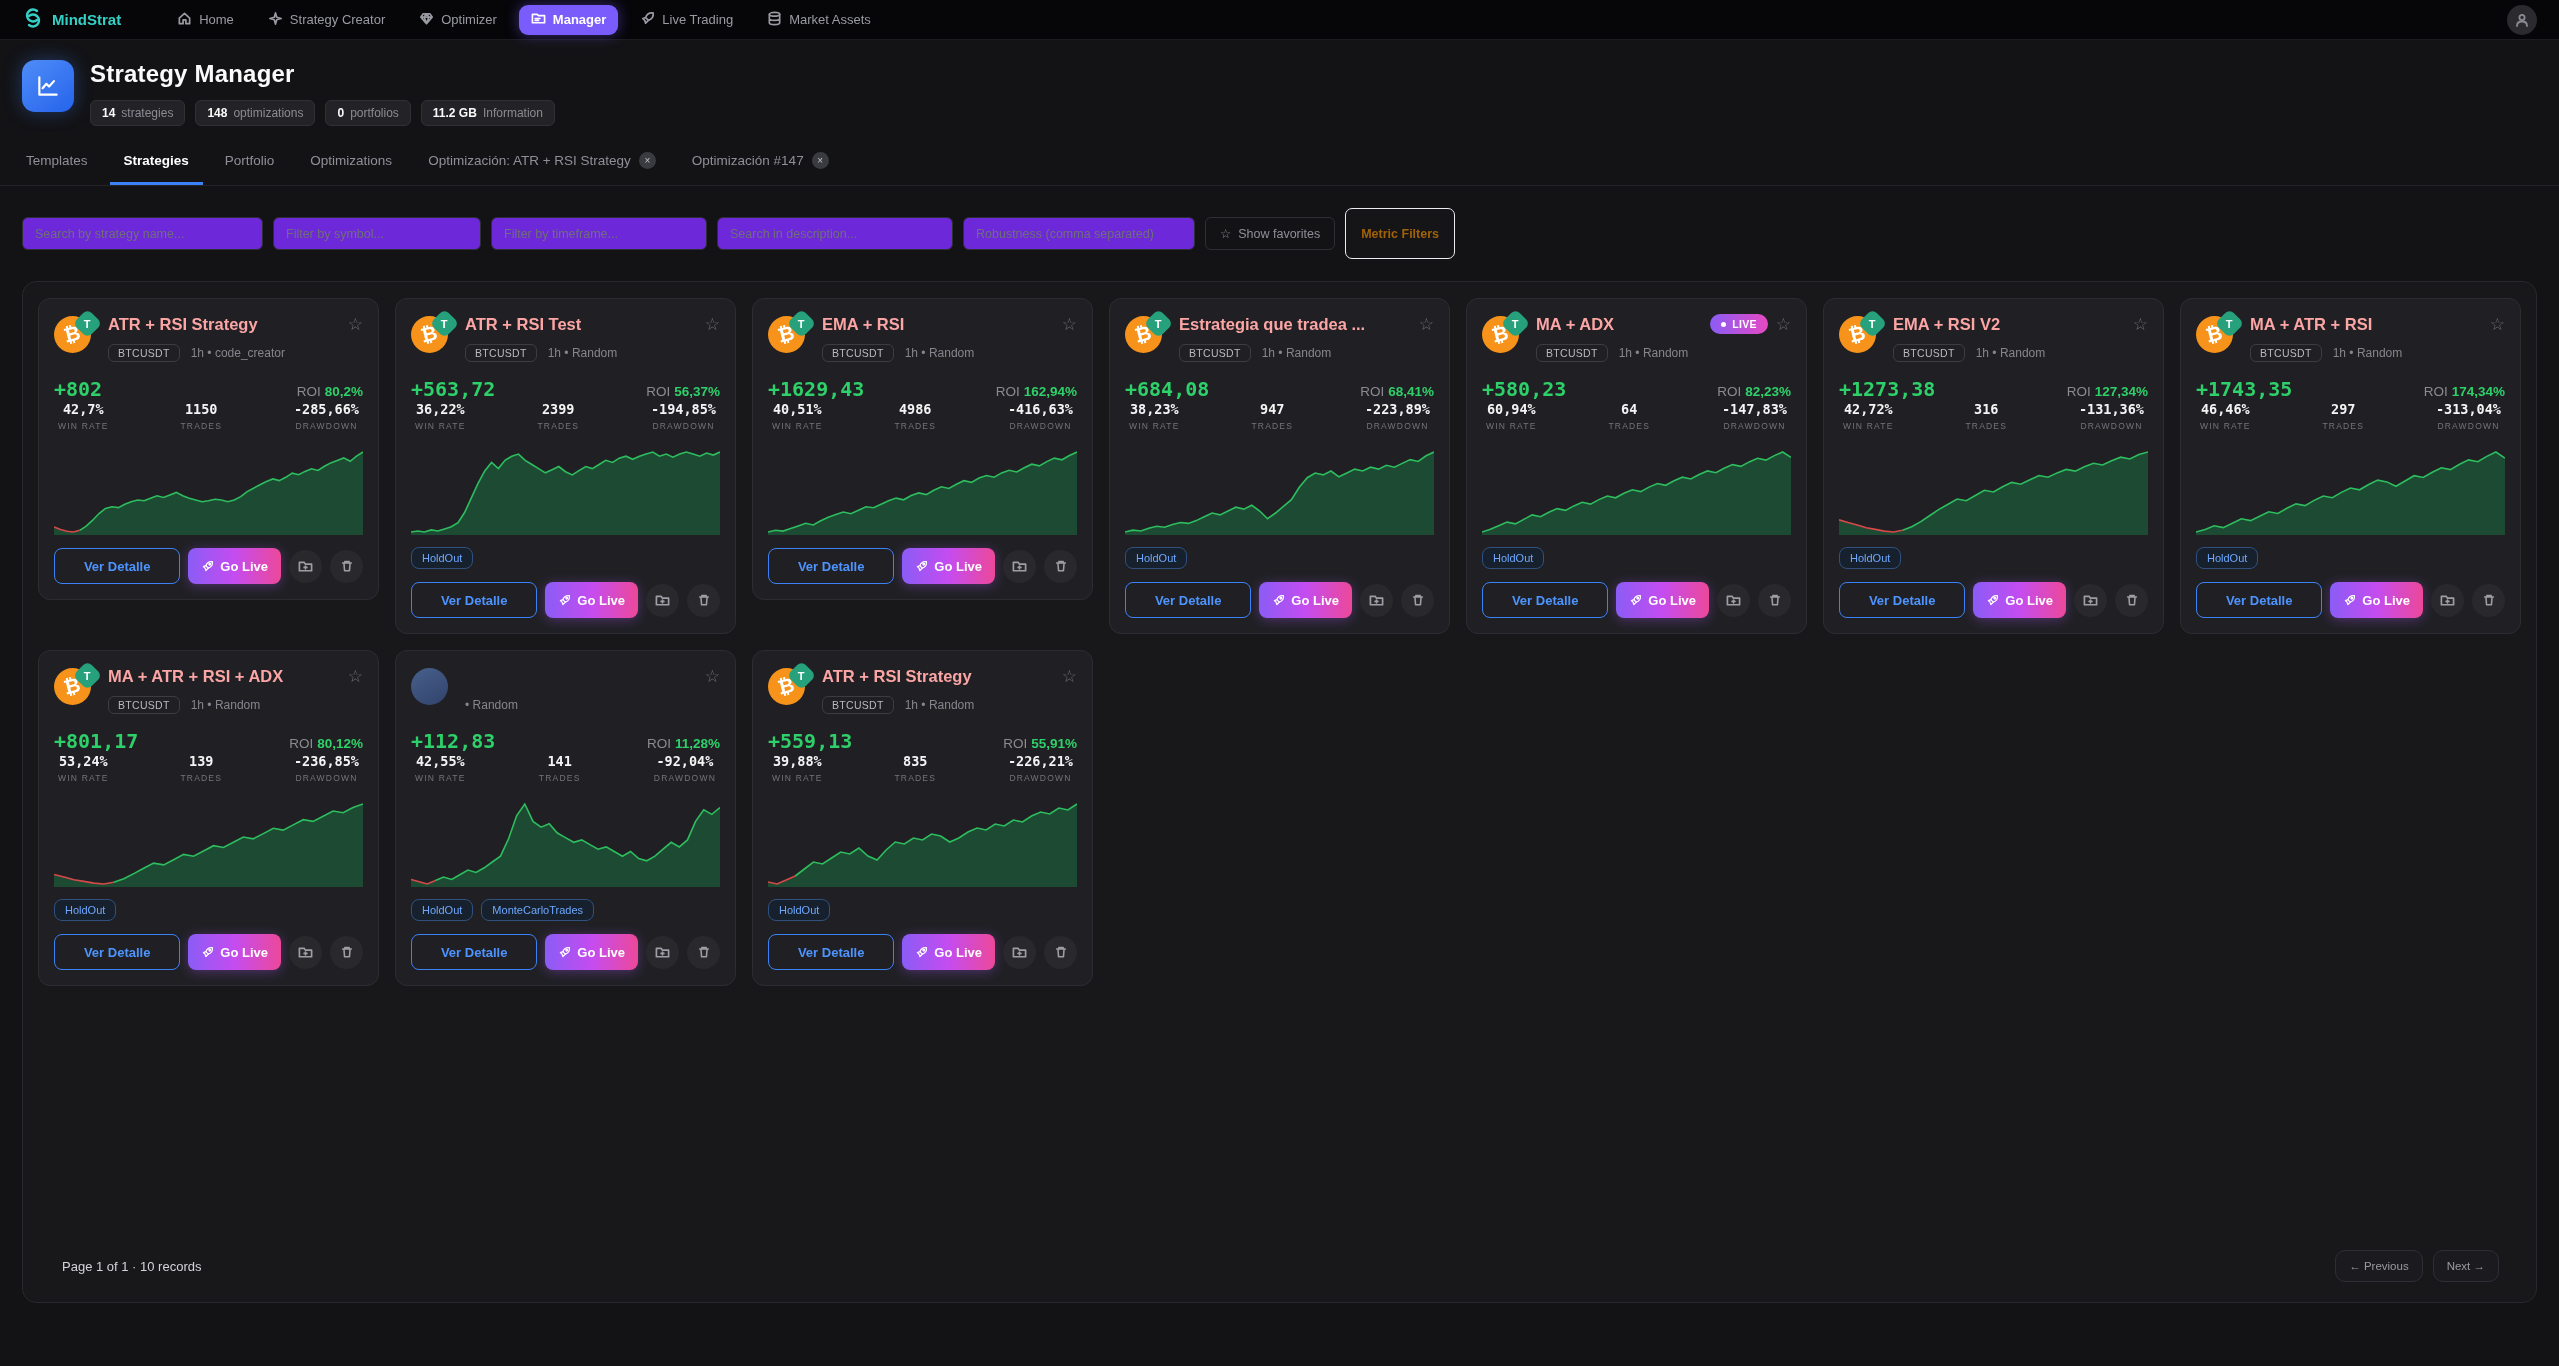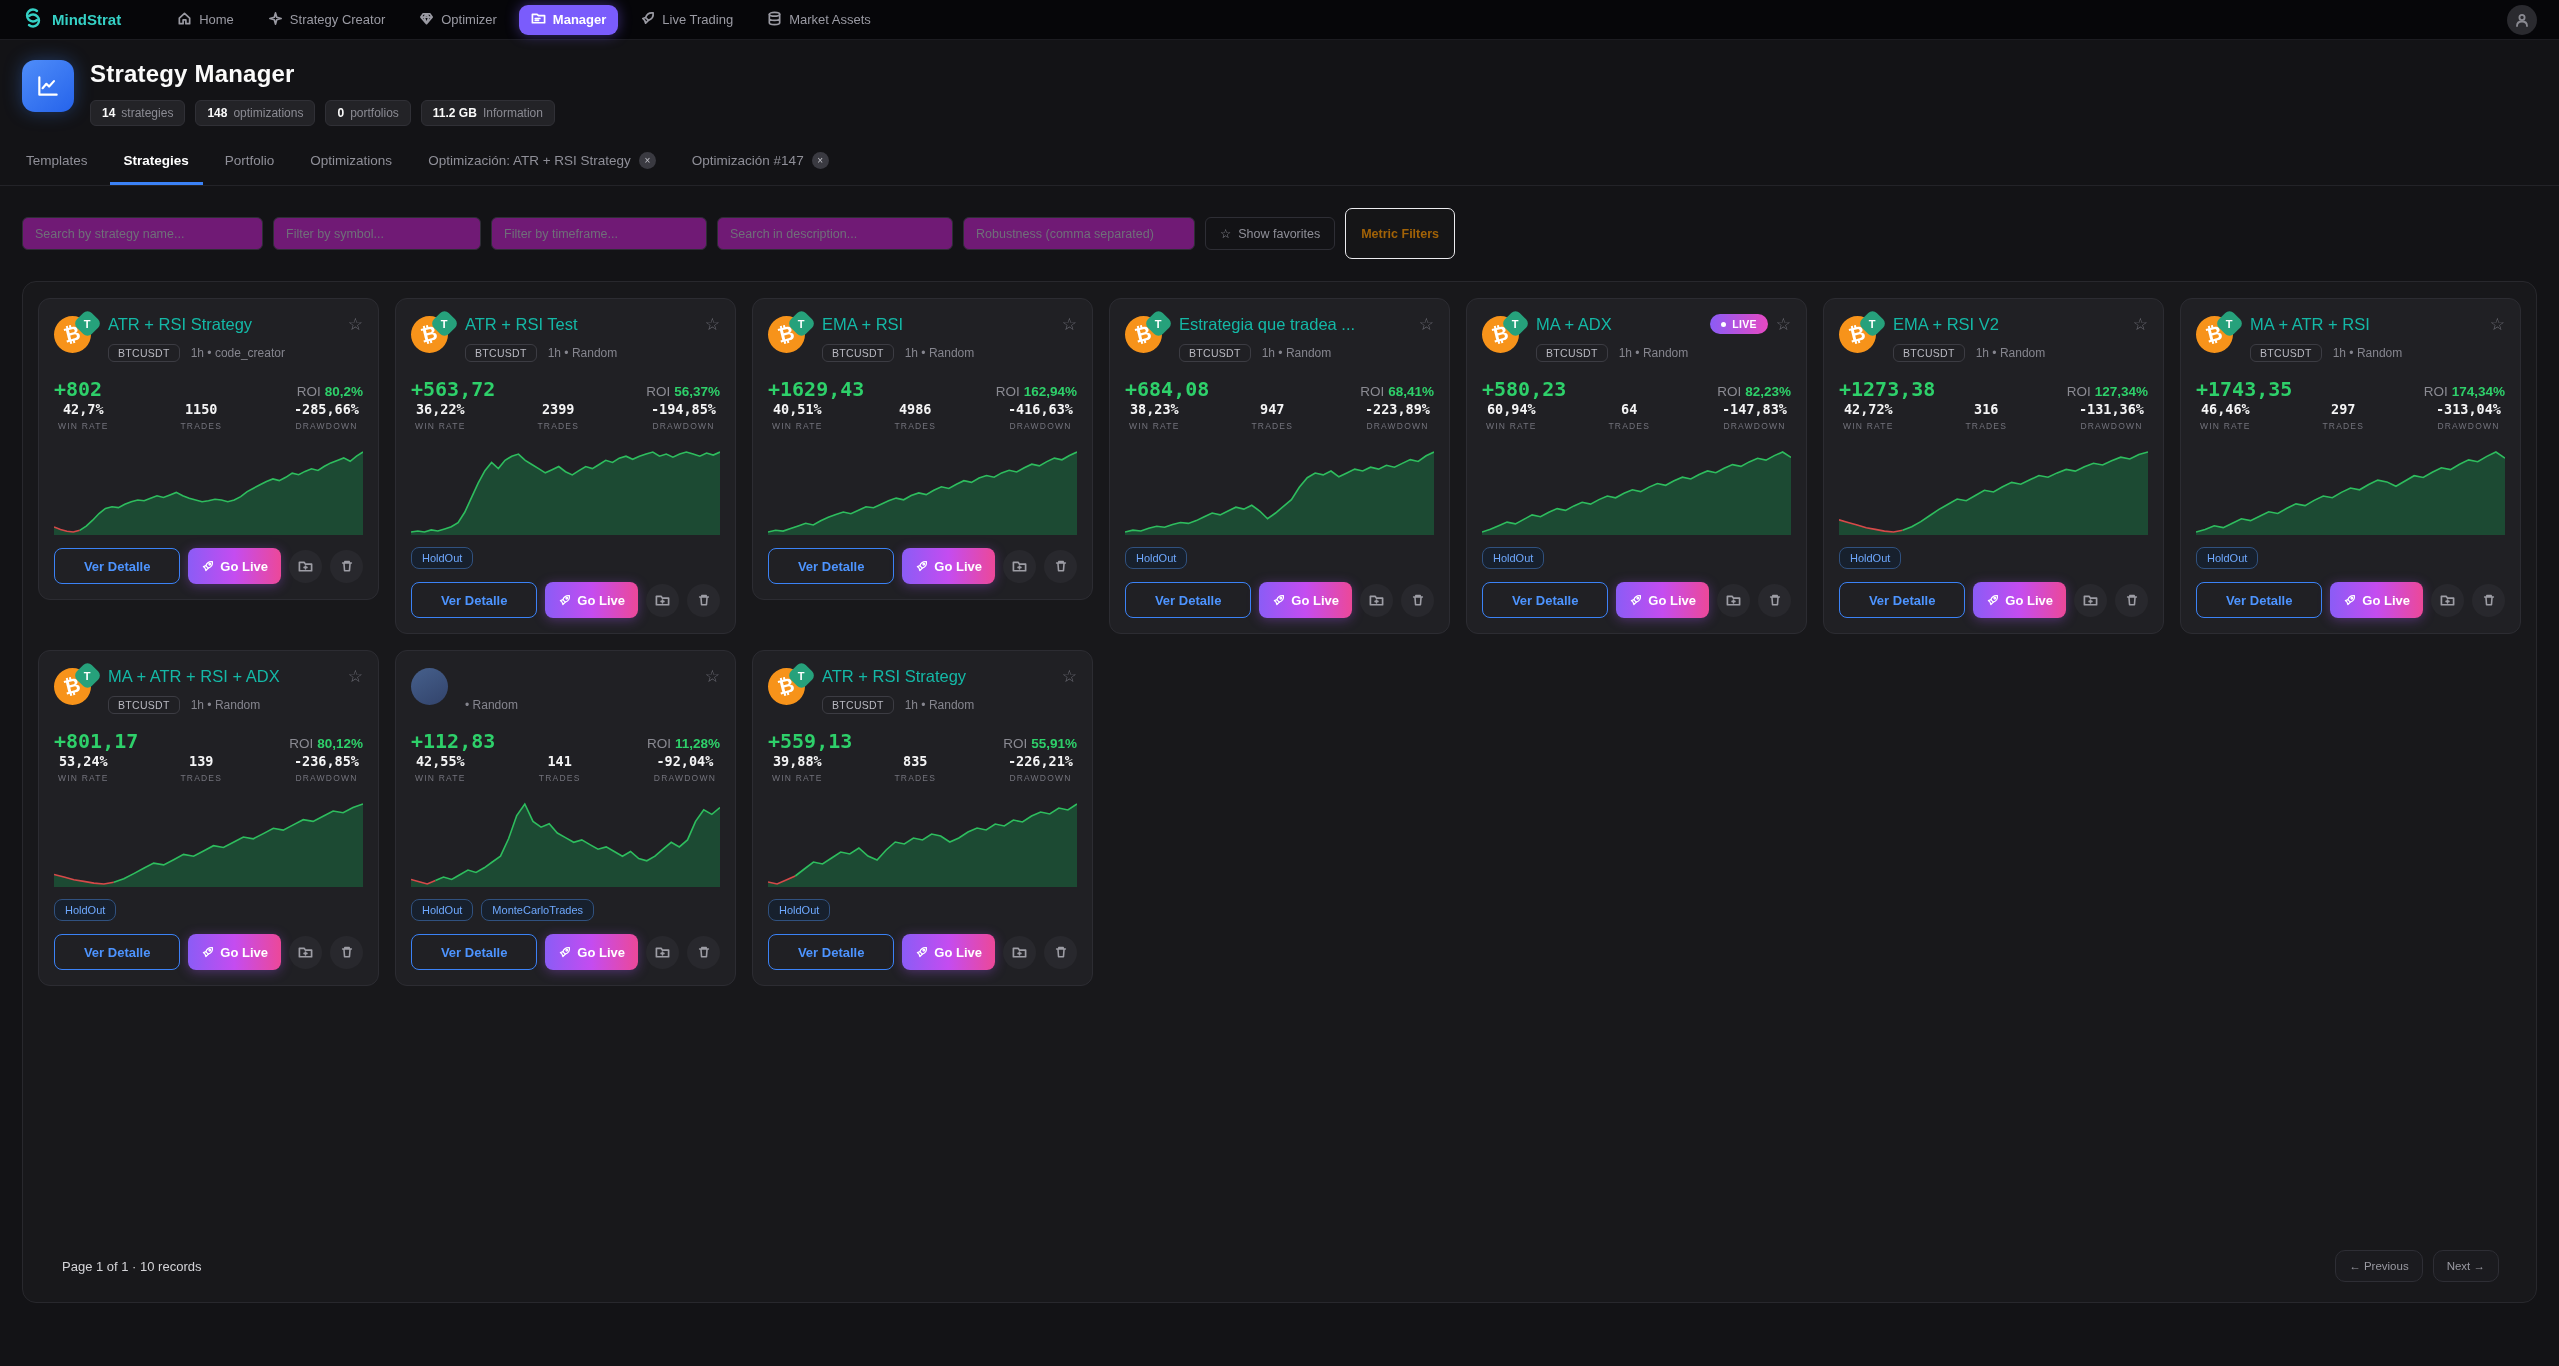--- a/index.html
+++ b/index.html
@@ -56,21 +56,21 @@
   }
   .tab.active { color:#ffffff; font-weight:bold; border-bottom-color:#3b82f6; }
   .tab-close {
     width:17px; height:17px; border-radius:50%; background:#3a3a41; color:#c2c2c9;
     font-size:10px; display:flex; align-items:center; justify-content:center;
   }
 
   
   .filters { display:flex; gap:10px; align-items:center; padding:22px 22px 8px; }
   .filter-input {
-    height:33px; background:#701a75; border:1px solid #2e2e35; border-radius:6px;
+    height:33px; background:#6d28d9; border:1px solid #2e2e35; border-radius:6px;
     color:#d4d4d8; font-size:12.5px; padding:0 12px; outline:none;
     font-family:"Liberation Sans", sans-serif;
   }
   .filter-input::placeholder { color:#6f6f79; }
   .filters .filter-input:nth-of-type(1){ width:241px; }
   .filters .filter-input:nth-of-type(2){ width:208px; }
   .filters .filter-input:nth-of-type(3){ width:216px; }
   .filters .filter-input:nth-of-type(4){ width:236px; }
   .filters .filter-input:nth-of-type(5){ width:232px; }
   .btn-favorites {
@@ -108,21 +108,21 @@
     display:flex; align-items:center; justify-content:center;
   }
   .coin-usdt span { transform:rotate(-45deg); color:#fff; font-weight:bold; font-size:11px; }
   .coin-plain {
     width:37px; height:37px; border-radius:50%; position:absolute; left:0; top:3px;
     background:linear-gradient(150deg,#46608c,#32436b);
   }
   .card-head-main { flex:1; min-width:0; }
   .title-row { display:flex; align-items:center; gap:8px; min-height:22px; }
   .card-title {
-    font-size:16.5px; font-weight:normal; color:#14b8a6; white-space:nowrap;
+    font-size:16.5px; font-weight:bold; color:#fca5a5; white-space:nowrap;
     overflow:hidden; text-overflow:ellipsis; flex:1; min-width:0;
   }
   .live-badge {
     flex:none; background:linear-gradient(90deg,#8b5cf6,#e649c2); color:#fff;
     font-size:10.5px; font-weight:bold; border-radius:999px; padding:4px 11px;
     display:flex; align-items:center; gap:6px; letter-spacing:.3px;
   }
   .live-dot { width:5px; height:5px; border-radius:50%; background:#fff; }
   .star-btn { flex:none; color:#6b6b74; font-size:17px; cursor:pointer; line-height:1; }
   .meta-row { display:flex; align-items:center; gap:11px; margin-top:7px; min-height:21px; }

